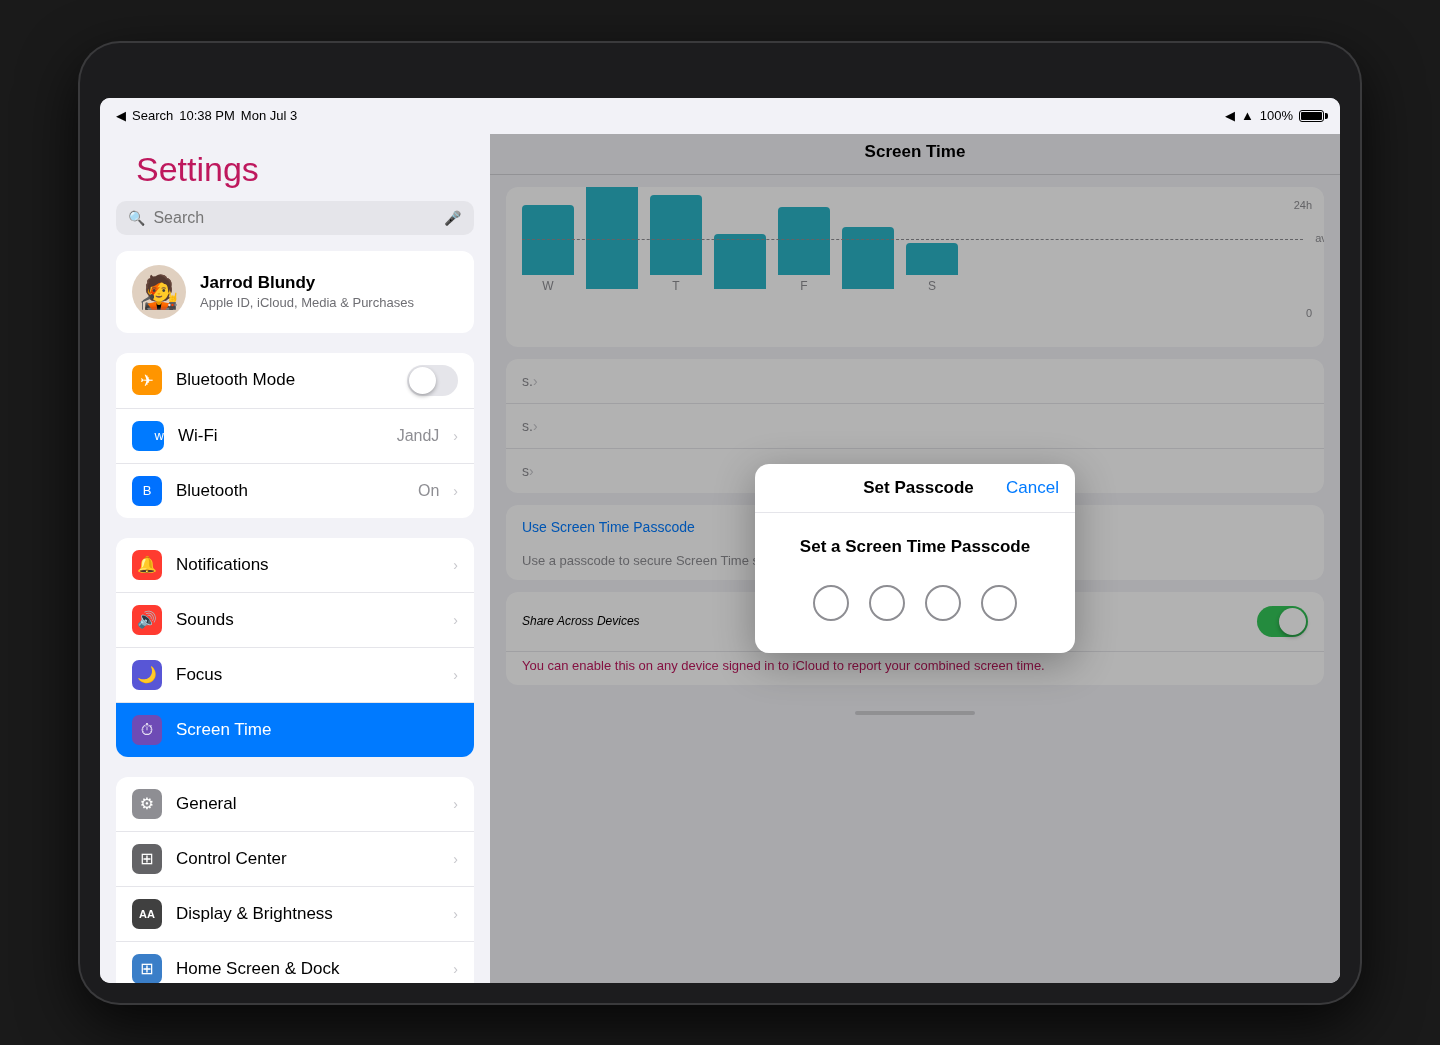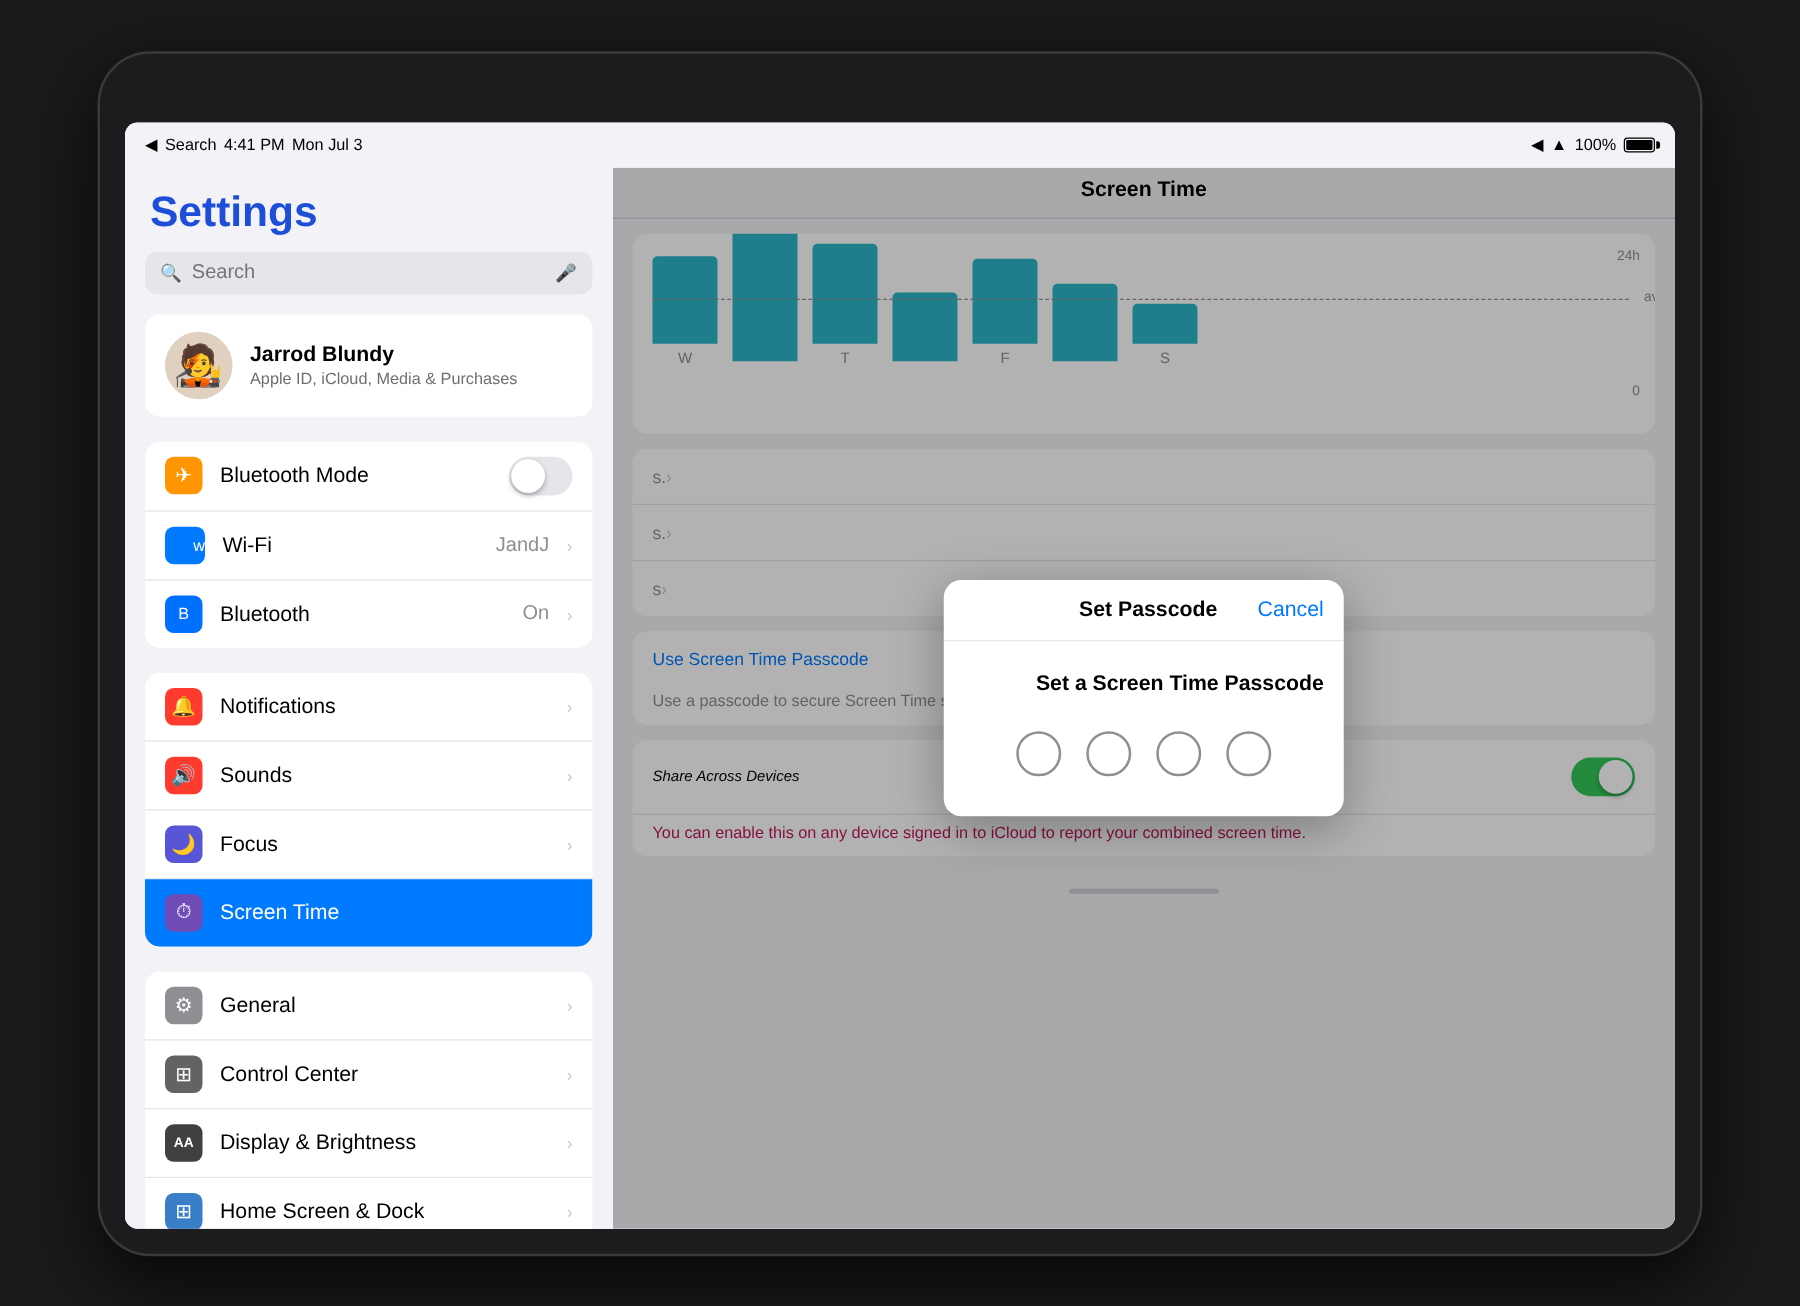--- a/index.html
+++ b/index.html
@@ -111,23 +111,24 @@
     .sidebar {
       width: 390px;
       background: #f2f2f7;
       flex-shrink: 0;
       overflow-y: auto;
       padding-top: 8px;
     }
 
     .sidebar-title {
       font-size: 34px;
-      font-weight: 700;
-      color: #1d4ed8;
+      font-weight: 400;
+      color: #be185d;
       padding: 8px 20px 12px;
+      margin-left: 16px;
     }
 
     .search-bar {
       margin: 0 16px 16px;
       background: #e5e5ea;
       border-radius: 10px;
       display: flex;
       align-items: center;
       padding: 8px 12px;
       gap: 8px;
@@ -461,21 +462,21 @@
     }
 
     .modal-cancel {
       font-size: 17px;
       color: #007aff;
       font-weight: 400;
     }
 
     .modal-body {
       padding: 24px 16px 32px;
-      text-align: right;
+      text-align: center;
     }
 
     .modal-subtitle {
       font-size: 17px;
       font-weight: 600;
       color: #000;
       margin-bottom: 28px;
     }
 
     .passcode-dots {
@@ -514,21 +515,21 @@
 </head>
 <body>
 
 <div class="ipad-frame">
   <div class="ipad-screen">
 
     <div class="status-bar">
       <div class="status-left">
         <span>◀</span>
         <span>Search</span>
-        <span>4:41 PM</span>
+        <span>10:38 PM</span>
         <span>Mon Jul 3</span>
       </div>
       <div class="status-right">
         <span>◀</span>
         <span>▲</span>
         <span>100%</span>
         <div class="battery-indicator">
           <div class="battery-body">
             <div class="battery-fill"></div>
           </div>

